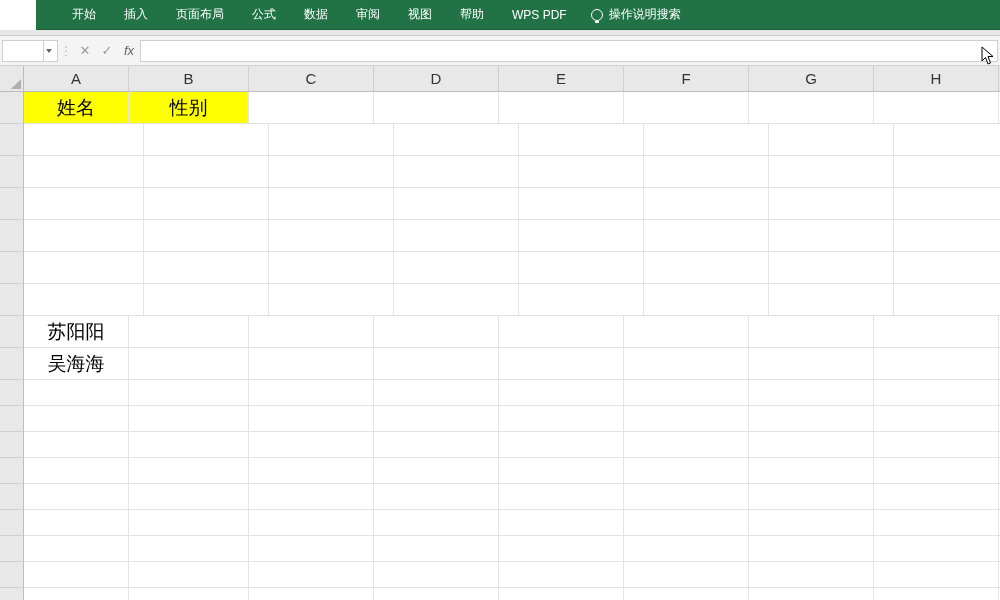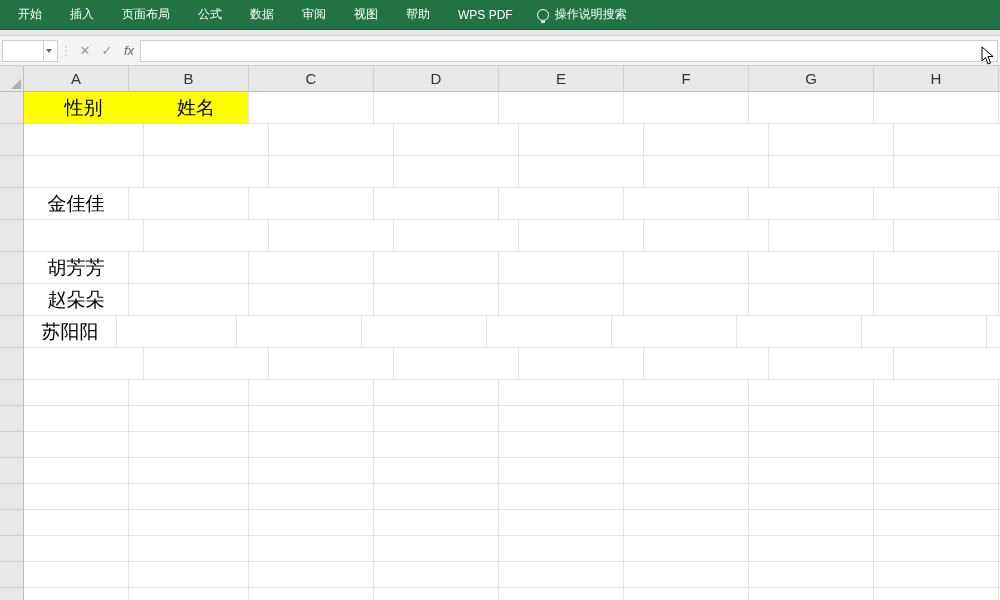--- a/index.html
+++ b/index.html
@@ -1,19 +1,19 @@
 <!DOCTYPE html>
 <html><head>
 <meta charset="utf-8">
 <style>
 * { margin:0; padding:0; box-sizing:border-box; font-family:"Microsoft YaHei","SimSun",sans-serif; }
 html,body { width:1000px; height:600px; overflow:hidden; background:#fff; }
 
 
-.ribbon { height:30px; background:#217346; display:flex; align-items:center; padding:0 4px; color:#fff; font-size:12px; border-bottom:1px solid #1a5c38;}
+.ribbon { height:30px; background:#217346; display:flex; align-items:center; padding:0 22px; color:#fff; font-size:12px; border-bottom:1px solid #1a5c38;margin-left:36px;}
 .ribbon-tab { padding:0 14px; height:100%; display:flex; align-items:center; cursor:pointer; }
 .tell-me { display:flex; align-items:center; gap:6px; padding:0 10px; }
 .bulb { width:12px; height:12px; border:1px solid #fff; border-radius:50%; position:relative; }
 .bulb::after { content:""; position:absolute; bottom:-3px; left:3px; width:4px; height:2px; background:#fff; }
 
 
 .sub-bar { height:6px; background:#e6e6e6; border-bottom:1px solid #cfcfcf; }
 
 
 .fbar { height:30px; background:#f4f4f4; display:flex; align-items:center; font-size:12px; border-bottom:1px solid #cfcfcf;}
@@ -116,105 +116,103 @@
       <div class="row-h short"></div>
       <div class="row-h short"></div>
       <div class="row-h short"></div>
       <div class="row-h short"></div>
       <div class="row-h short"></div>
       <div class="row-h short"></div>
       <div class="row-h short"></div>
     </div>
   <div class="cells" id="cells">
       <div class="row">
+        <div class="cell hdr" style="width: 105px;">姓名</div>
         <div class="cell hdr" style="width: 120px;">性别</div>
-        <div class="cell hdr" style="width: 105px;">姓名</div>
-        <div class="cell" style="width: 125px;"></div>
-        <div class="cell" style="width: 125px;"></div>
-        <div class="cell" style="width: 125px;"></div>
-        <div class="cell" style="width: 125px;"></div>
-        <div class="cell" style="width: 125px;"></div>
-        <div class="cell" style="width: 125px;"></div>
-        <div class="cell" style="width: 125px;"></div>
-      </div>
-      <div class="row">
-        <div class="cell" style="width: 120px;"></div>
-        <div class="cell" style="width: 125px;"></div>
-        <div class="cell" style="width: 125px;"></div>
-        <div class="cell" style="width: 125px;"></div>
-        <div class="cell" style="width: 125px;"></div>
-        <div class="cell" style="width: 125px;"></div>
-        <div class="cell" style="width: 125px;"></div>
-        <div class="cell" style="width: 125px;"></div>
-      </div>
-      <div class="row">
-        <div class="cell" style="width: 120px;"></div>
-        <div class="cell" style="width: 125px;"></div>
-        <div class="cell" style="width: 125px;"></div>
-        <div class="cell" style="width: 125px;"></div>
-        <div class="cell" style="width: 125px;"></div>
-        <div class="cell" style="width: 125px;"></div>
-        <div class="cell" style="width: 125px;"></div>
-        <div class="cell" style="width: 125px;"></div>
-      </div>
-      <div class="row">
-        <div class="cell" style="width: 105px;">金佳佳</div>
-        <div class="cell" style="width: 120px;"></div>
-        <div class="cell" style="width: 125px;"></div>
-        <div class="cell" style="width: 125px;"></div>
-        <div class="cell" style="width: 125px;"></div>
-        <div class="cell" style="width: 125px;"></div>
-        <div class="cell" style="width: 125px;"></div>
-        <div class="cell" style="width: 125px;"></div>
-        <div class="cell" style="width: 125px;"></div>
-      </div>
-      <div class="row">
-        <div class="cell" style="width: 120px;"></div>
-        <div class="cell" style="width: 125px;"></div>
-        <div class="cell" style="width: 125px;"></div>
-        <div class="cell" style="width: 125px;"></div>
-        <div class="cell" style="width: 125px;"></div>
-        <div class="cell" style="width: 125px;"></div>
-        <div class="cell" style="width: 125px;"></div>
-        <div class="cell" style="width: 125px;"></div>
-      </div>
-      <div class="row">
-        <div class="cell" style="width: 105px;">胡芳芳</div>
-        <div class="cell" style="width: 120px;"></div>
-        <div class="cell" style="width: 125px;"></div>
-        <div class="cell" style="width: 125px;"></div>
-        <div class="cell" style="width: 125px;"></div>
-        <div class="cell" style="width: 125px;"></div>
-        <div class="cell" style="width: 125px;"></div>
-        <div class="cell" style="width: 125px;"></div>
-        <div class="cell" style="width: 125px;"></div>
-      </div>
-      <div class="row">
-        <div class="cell" style="width: 105px;">赵朵朵</div>
-        <div class="cell" style="width: 120px;"></div>
-        <div class="cell" style="width: 125px;"></div>
-        <div class="cell" style="width: 125px;"></div>
-        <div class="cell" style="width: 125px;"></div>
-        <div class="cell" style="width: 125px;"></div>
-        <div class="cell" style="width: 125px;"></div>
-        <div class="cell" style="width: 125px;"></div>
-        <div class="cell" style="width: 125px;"></div>
-      </div>
-      <div class="row">
-        <div class="cell" style="width: 93px;">苏阳阳</div>
-        <div class="cell" style="width: 120px;"></div>
-        <div class="cell" style="width: 125px;"></div>
-        <div class="cell" style="width: 125px;"></div>
-        <div class="cell" style="width: 125px;"></div>
-        <div class="cell" style="width: 125px;"></div>
-        <div class="cell" style="width: 125px;"></div>
-        <div class="cell" style="width: 125px;"></div>
-        <div class="cell" style="width: 125px;"></div>
-      </div>
-      <div class="row">
+        <div class="cell" style="width: 125px;"></div>
+        <div class="cell" style="width: 125px;"></div>
+        <div class="cell" style="width: 125px;"></div>
+        <div class="cell" style="width: 125px;"></div>
+        <div class="cell" style="width: 125px;"></div>
+        <div class="cell" style="width: 125px;"></div>
+        <div class="cell" style="width: 125px;"></div>
+      </div>
+      <div class="row">
+        <div class="cell" style="width: 120px;"></div>
+        <div class="cell" style="width: 125px;"></div>
+        <div class="cell" style="width: 125px;"></div>
+        <div class="cell" style="width: 125px;"></div>
+        <div class="cell" style="width: 125px;"></div>
+        <div class="cell" style="width: 125px;"></div>
+        <div class="cell" style="width: 125px;"></div>
+        <div class="cell" style="width: 125px;"></div>
+      </div>
+      <div class="row">
+        <div class="cell" style="width: 120px;"></div>
+        <div class="cell" style="width: 125px;"></div>
+        <div class="cell" style="width: 125px;"></div>
+        <div class="cell" style="width: 125px;"></div>
+        <div class="cell" style="width: 125px;"></div>
+        <div class="cell" style="width: 125px;"></div>
+        <div class="cell" style="width: 125px;"></div>
+        <div class="cell" style="width: 125px;"></div>
+      </div>
+      <div class="row">
+        <div class="cell" style="width: 120px;"></div>
+        <div class="cell" style="width: 125px;"></div>
+        <div class="cell" style="width: 125px;"></div>
+        <div class="cell" style="width: 125px;"></div>
+        <div class="cell" style="width: 125px;"></div>
+        <div class="cell" style="width: 125px;"></div>
+        <div class="cell" style="width: 125px;"></div>
+        <div class="cell" style="width: 125px;"></div>
+      </div>
+      <div class="row">
+        <div class="cell" style="width: 120px;"></div>
+        <div class="cell" style="width: 125px;"></div>
+        <div class="cell" style="width: 125px;"></div>
+        <div class="cell" style="width: 125px;"></div>
+        <div class="cell" style="width: 125px;"></div>
+        <div class="cell" style="width: 125px;"></div>
+        <div class="cell" style="width: 125px;"></div>
+        <div class="cell" style="width: 125px;"></div>
+      </div>
+      <div class="row">
+        <div class="cell" style="width: 120px;"></div>
+        <div class="cell" style="width: 125px;"></div>
+        <div class="cell" style="width: 125px;"></div>
+        <div class="cell" style="width: 125px;"></div>
+        <div class="cell" style="width: 125px;"></div>
+        <div class="cell" style="width: 125px;"></div>
+        <div class="cell" style="width: 125px;"></div>
+        <div class="cell" style="width: 125px;"></div>
+      </div>
+      <div class="row">
+        <div class="cell" style="width: 120px;"></div>
+        <div class="cell" style="width: 125px;"></div>
+        <div class="cell" style="width: 125px;"></div>
+        <div class="cell" style="width: 125px;"></div>
+        <div class="cell" style="width: 125px;"></div>
+        <div class="cell" style="width: 125px;"></div>
+        <div class="cell" style="width: 125px;"></div>
+        <div class="cell" style="width: 125px;"></div>
+      </div>
+      <div class="row">
+        <div class="cell" style="width: 105px;">苏阳阳</div>
+        <div class="cell" style="width: 120px;"></div>
+        <div class="cell" style="width: 125px;"></div>
+        <div class="cell" style="width: 125px;"></div>
+        <div class="cell" style="width: 125px;"></div>
+        <div class="cell" style="width: 125px;"></div>
+        <div class="cell" style="width: 125px;"></div>
+        <div class="cell" style="width: 125px;"></div>
+        <div class="cell" style="width: 125px;"></div>
+      </div>
+      <div class="row">
+        <div class="cell" style="width: 105px;">吴海海</div>
         <div class="cell" style="width: 120px;"></div>
         <div class="cell" style="width: 125px;"></div>
         <div class="cell" style="width: 125px;"></div>
         <div class="cell" style="width: 125px;"></div>
         <div class="cell" style="width: 125px;"></div>
         <div class="cell" style="width: 125px;"></div>
         <div class="cell" style="width: 125px;"></div>
         <div class="cell" style="width: 125px;"></div>
       </div>
       <div class="row short">

